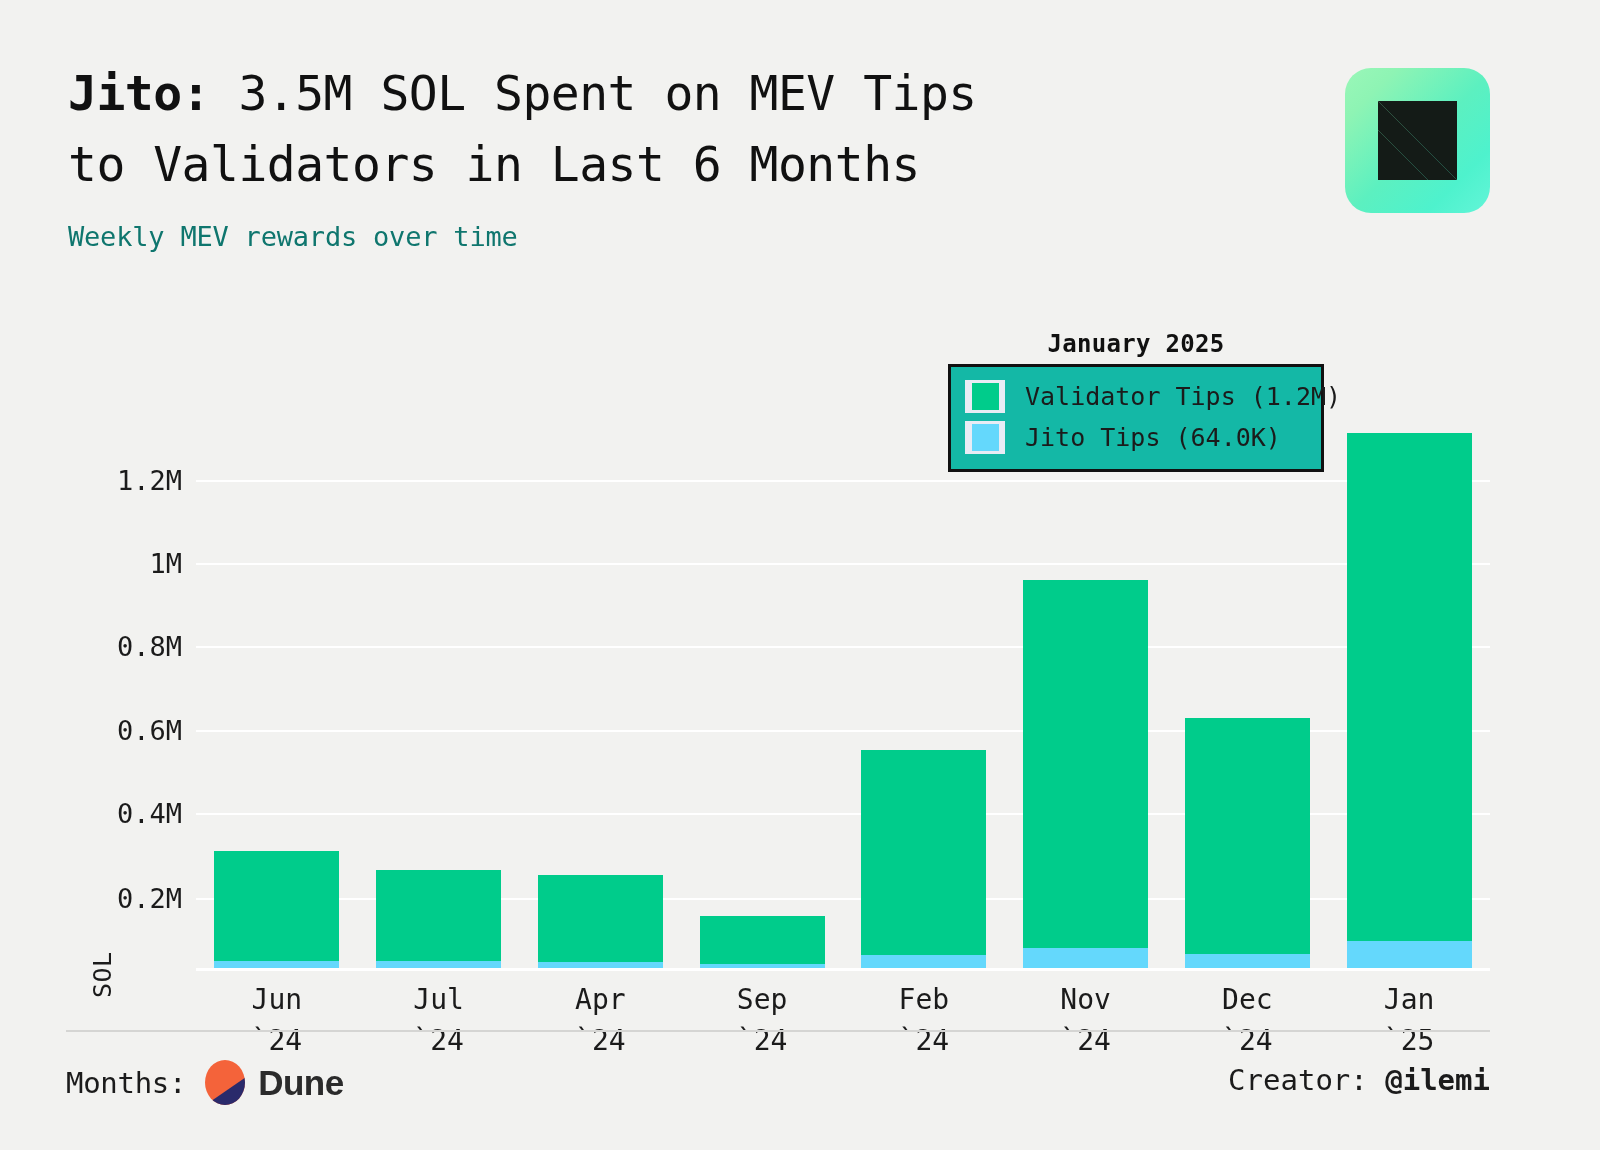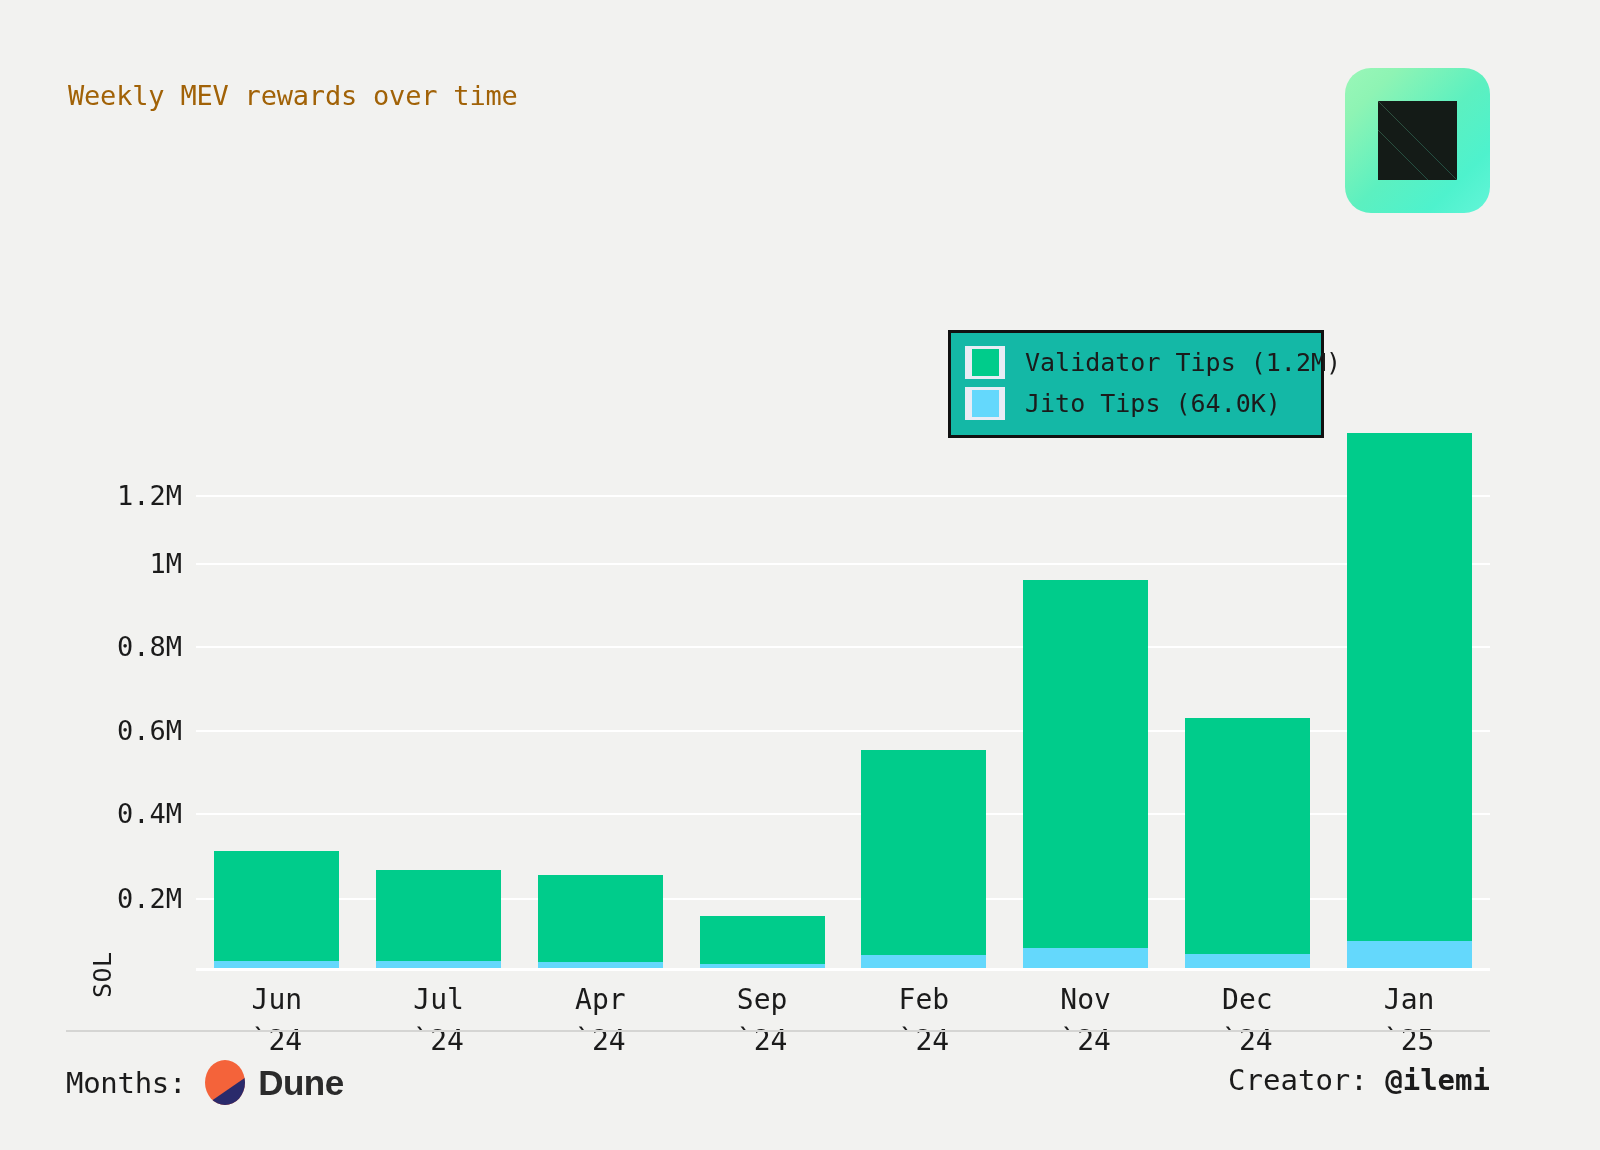--- a/index.html
+++ b/index.html
@@ -12,21 +12,21 @@
   .page{position:absolute;inset:0;}
 
   
   .header{position:absolute;left:68px;top:58px;width:1300px;}
   .title{
     font-size:48px;line-height:1.47;color:#111111;
     letter-spacing:-0.5px;white-space:pre-wrap;font-weight:400;
   }
   .title .lead{font-weight:700;}
   .subtitle{
-    margin-top:22px;font-size:27px;color:#a16207;font-weight:400;
+    margin-top:22px;font-size:27px;color:#0f766e;font-weight:400;
     letter-spacing:-0.2px;
   }
 
   
   .badge{
     position:absolute;left:1345px;top:68px;width:145px;height:145px;
     border-radius:26px;
     background:linear-gradient(135deg,#9af7b8 0%,#8ef4b4 18%,#5cf0c0 52%,#4ef2cd 78%,#63f5d8 100%);
   }
   .badge svg{position:absolute;left:0;top:0;}
@@ -107,38 +107,40 @@
   }
   .creator{position:absolute;right:0;top:8px;font-size:29px;color:#1b1b1b;}
   .creator .handle{font-weight:700;}
 </style>
 </head>
 <body>
 
 <div class="page">
 
   <div class="header">
+    <div class="title"><span class="lead">Jito:</span><span> 3.5M SOL Spent on MEV Tips
+to Validators in Last 6 Months</span></div>
     <div class="subtitle">Weekly MEV rewards over time</div>
   </div>
 
   <div class="badge">
     <svg width="145" height="145" viewBox="0 0 145 145">
       <polygon points="33,33 112,33 112,112" fill="#141b17"></polygon>
       <polygon points="33,62 33,112 83,112" fill="#141b17"></polygon>
       <polygon points="33,33 112,112 83,112 33,62" fill="#141b17"></polygon>
     </svg>
   </div>
 
   <div class="chart">
 
     <div class="axis-name">SOL</div>
 
     <div class="plot">
 
-      <div class="gridline" style="top:105px">
+      <div class="gridline" style="top:90px">
         <span class="ylabel-tick">1.2M</span>
       </div>
       <div class="gridline" style="top:173px">
         <span class="ylabel-tick">1M</span>
       </div>
       <div class="gridline" style="top:256px">
         <span class="ylabel-tick">0.8M</span>
       </div>
       <div class="gridline" style="top:340px">
         <span class="ylabel-tick">0.6M</span>
@@ -213,20 +215,21 @@
       <div class="xlab"><span>Sep</span><span class="yr">`24</span></div>
       <div class="xlab"><span>Feb</span><span class="yr">`24</span></div>
       <div class="xlab"><span>Nov</span><span class="yr">`24</span></div>
       <div class="xlab"><span>Dec</span><span class="yr">`24</span></div>
       <div class="xlab"><span>Jan</span><span class="yr">`25</span></div>
     </div>
 
   </div>
 
   <div class="legend-wrap">
+    <div class="legend-title">January 2025</div>
     <div class="legend-box">
       <div class="legend-row">
         <span class="swatch-bg">
             <span class="swatch" style="background:#00cc8b"></span>
           </span>
         <span class="legend-label">Validator Tips (1.2M)</span>
       </div>
       <div class="legend-row">
         <span class="swatch-bg">
             <span class="swatch" style="background:#64d8fc"></span>

